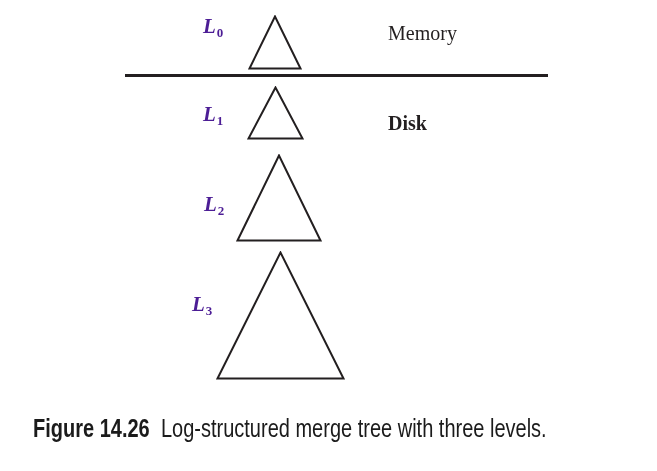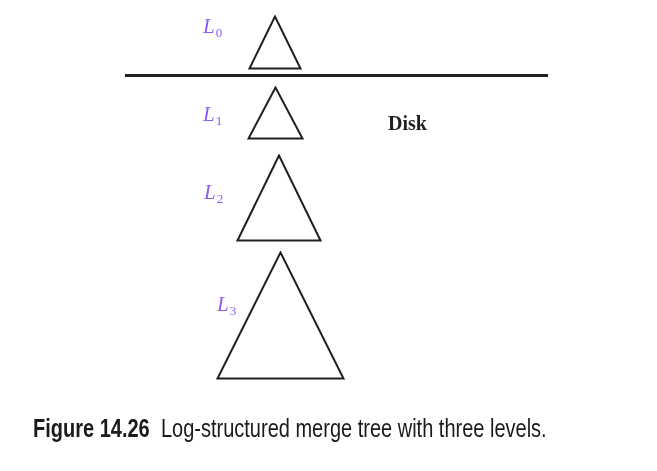--- a/index.html
+++ b/index.html
@@ -35,22 +35,23 @@
     stroke-width: 2;
     stroke-linejoin: miter;
   }
 
   
   .lvl-label {
     position: absolute;
     font-size: 21px;
     font-style: italic;
     line-height: 1;
-    color: #8b5cf6;
+    color: #4c1d95;
     white-space: nowrap;
+    font-weight: bold;
   }
   .lvl-label sub {
     font-style: normal;
     font-size: 13px;
     line-height: 0;
     vertical-align: -4px;
     margin-left: 1px;
   }
 
   
@@ -82,35 +83,36 @@
 </style>
 </head>
 <body>
 
 <div class="stage">
 
   <span class="lvl-label" style="left:203px; top:16px;"><span>L</span><sub>0</sub></span>
   <svg class="tri" style="left:248px; top:15px;" width="54" height="55" viewBox="0 0 54 55">
     <polygon points="27,1.5 1.5,53.5 52.5,53.5"></polygon>
   </svg>
+  <span class="region-label" style="left:388px; top:23px;">Memory</span>
 
   <div class="divider"></div>
 
   <span class="lvl-label" style="left:203px; top:104px;"><span>L</span><sub>1</sub></span>
   <svg class="tri" style="left:247px; top:86px;" width="57" height="54" viewBox="0 0 57 54">
     <polygon points="28.5,1.5 1.5,52.5 55.5,52.5"></polygon>
   </svg>
   <span class="region-label" style="left:388px; top:113px;font-weight:bold;">Disk</span>
 
-  <span class="lvl-label" style="left:204px; top:182px;"><span>L</span><sub>2</sub></span>
+  <span class="lvl-label" style="left:204px; top:194px;"><span>L</span><sub>2</sub></span>
   <svg class="tri" style="left:236px; top:154px;" width="86" height="88" viewBox="0 0 86 88">
     <polygon points="43,1.5 1.5,86.5 84.5,86.5"></polygon>
   </svg>
 
-  <span class="lvl-label" style="left:217px; top:294px;"><span>L</span><sub>3</sub></span>
+  <span class="lvl-label" style="left:192px; top:294px;"><span>L</span><sub>3</sub></span>
   <svg class="tri" style="left:216px; top:251px;" width="129" height="129" viewBox="0 0 129 129">
     <polygon points="64.5,1.5 1.5,127.5 127.5,127.5"></polygon>
   </svg>
 
   <div class="caption">
     <span class="cap-label">Figure 14.26</span><span>Log-structured merge tree with three levels.</span>
   </div>
 
 </div>
 

